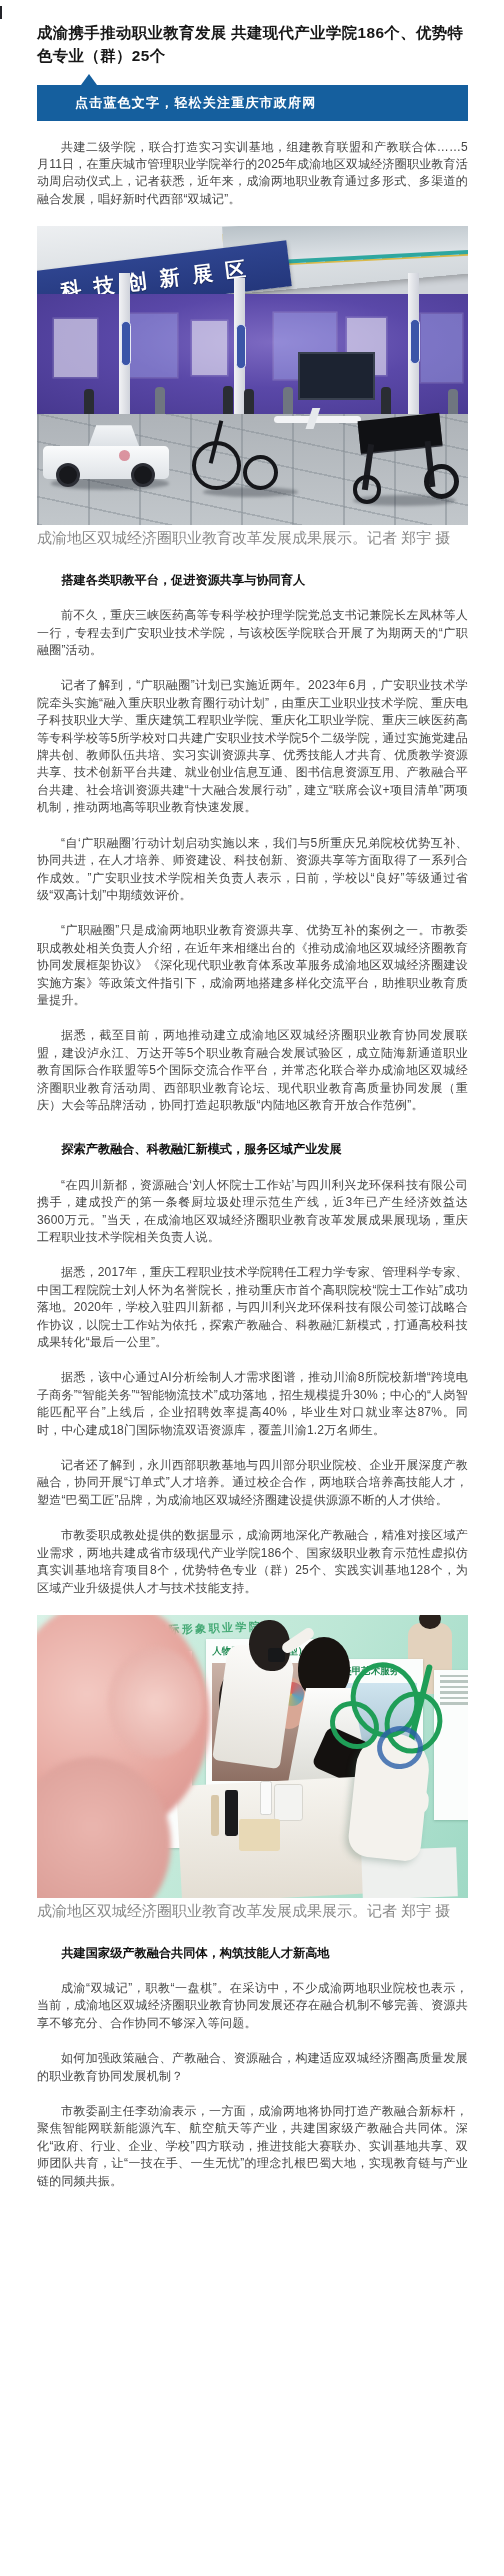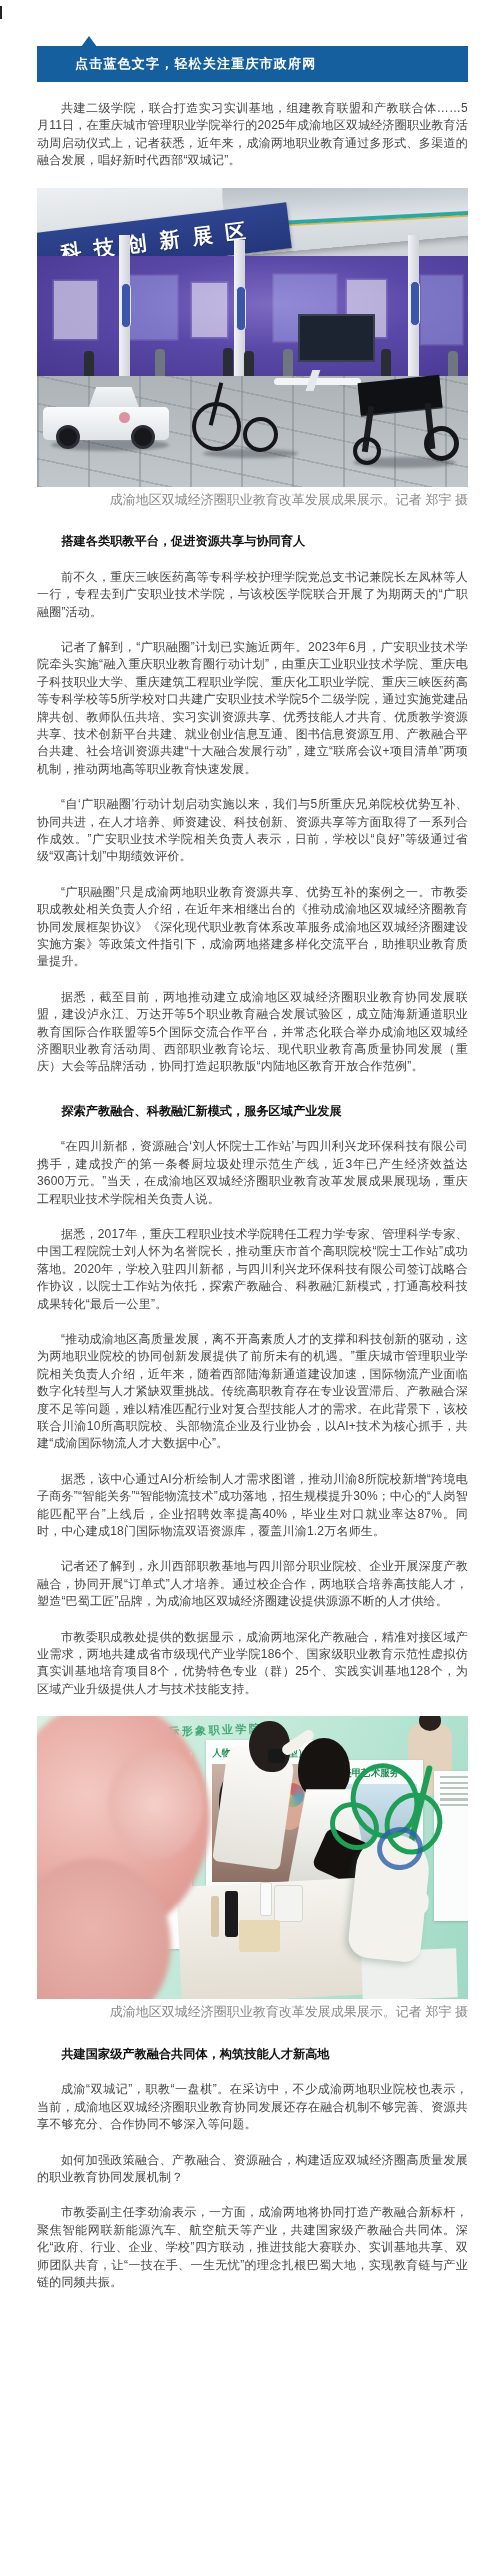--- a/index.html
+++ b/index.html
@@ -14,42 +14,42 @@
   
   .title{
     margin:20.5px 0 0 0;
     font-size:15.4px;line-height:23px;font-weight:bold;color:#171717;
     letter-spacing:0.4px;
   }
   .byline{margin-top:9.5px;font-size:10.3px;line-height:13.4px;display:flex;gap:8px;align-items:baseline;}
   .byline .acct{color:#576b95;font-weight:bold;}
   .byline .date,.byline .loc{color:#b9b9bd;}
   
-  .banner-wrap{position:relative;margin-top:46px;}
+  .banner-wrap{position:relative;margin-top:18px;}
   .banner{
     background:#155f9e;height:36px;display:flex;align-items:center;
     padding-left:38px;box-sizing:border-box;
   }
   .banner .txt{color:#ffffff;font-size:13px;font-weight:bold;letter-spacing:1.2px;}
   .banner-arrow{
     position:absolute;top:-10.3px;left:44px;width:0;height:0;
     border-left:8px solid transparent;border-right:8px solid transparent;
     border-bottom:11px solid #155f9e;
   }
   
   .article{margin-top:3.2px;}
   .para{
     font-size:12px;line-height:17.4px;color:#454545;
     text-align:justify;text-indent:2em;margin:18px 0;letter-spacing:0.2px;
   }
   .sect{
     font-size:12.2px;line-height:17.4px;color:#111111;font-weight:bold;
     text-indent:2em;margin:27px 0 4.7px 0;
   }
-  .caption{font-size:13px;color:#8a8a8a;margin:7.1px 0 0 0;line-height:12.6px;text-align:right;}
+  .caption{font-size:15px;color:#8a8a8a;margin:7.1px 0 0 0;line-height:12.6px;}
   
   figure{margin:9.5px 0 0 0;padding:0;}
   .photo{position:relative;width:431px;overflow:hidden;background:#cfd3d8;}
   .photo1{height:299px;}
   .p1-sky{position:absolute;left:0;top:0;width:100%;height:47px;background:linear-gradient(#cfe3f0,#e3eef5);}
   .p1-bldg{position:absolute;background:#9db0bd;}
   .p1-canopy{
     position:absolute;left:-24px;top:-32px;width:553px;height:95px;
     background:linear-gradient(#f0f2f4,#d3d8dc);transform:rotate(-5deg);
     box-shadow:0 3.2px 6.3px rgba(0,0,0,.25);
@@ -143,20 +143,21 @@
   .p2-ribbon{position:absolute;width:5.5px;background:#1f9e57;border-radius:3.2px;}
   .p2-person-bg{position:absolute;right:16px;top:8px;width:44px;height:71px;border-radius:12.6px 12.6px 3.2px 3.2px;background:#e3d2bd;}
   .p2-person-bg .h{position:absolute;left:11px;top:-14.2px;width:22px;height:20.5px;border-radius:50%;background:#2a211c;}
 </style>
 </head>
 <body>
 
 <div class="left-edge-mark"></div>
 
 <div class="inner">
+  <h1 class="title">成渝携手推动职业教育发展 共建现代产业学院186个、优势特色专业（群）25个</h1>
 
 
   <div class="banner-wrap">
     <div class="banner-arrow"></div>
     <div class="banner">
       <span class="txt">点击蓝色文字，轻松关注重庆市政府网</span>
     </div>
   </div>
 
   <div class="article">
@@ -224,21 +225,20 @@
       <div class="caption">成渝地区双城经济圈职业教育改革发展成果展示。记者 郑宇 摄</div>
       <h2 class="sect">搭建各类职教平台，促进资源共享与协同育人</h2>
       <p class="para">前不久，重庆三峡医药高等专科学校护理学院党总支书记兼院长左凤林等人一行，专程去到广安职业技术学院，与该校医学院联合开展了为期两天的“广职融圈”活动。</p>
       <p class="para">记者了解到，“广职融圈”计划已实施近两年。2023年6月，广安职业技术学院牵头实施“融入重庆职业教育圈行动计划”，由重庆工业职业技术学院、重庆电子科技职业大学、重庆建筑工程职业学院、重庆化工职业学院、重庆三峡医药高等专科学校等5所学校对口共建广安职业技术学院5个二级学院，通过实施党建品牌共创、教师队伍共培、实习实训资源共享、优秀技能人才共育、优质教学资源共享、技术创新平台共建、就业创业信息互通、图书信息资源互用、产教融合平台共建、社会培训资源共建“十大融合发展行动”，建立“联席会议+项目清单”两项机制，推动两地高等职业教育快速发展。</p>
       <p class="para">“自‘广职融圈’行动计划启动实施以来，我们与5所重庆兄弟院校优势互补、协同共进，在人才培养、师资建设、科技创新、资源共享等方面取得了一系列合作成效。”广安职业技术学院相关负责人表示，日前，学校以“良好”等级通过省级“双高计划”中期绩效评价。</p>
       <p class="para">“广职融圈”只是成渝两地职业教育资源共享、优势互补的案例之一。市教委职成教处相关负责人介绍，在近年来相继出台的《推动成渝地区双城经济圈教育协同发展框架协议》《深化现代职业教育体系改革服务成渝地区双城经济圈建设实施方案》等政策文件指引下，成渝两地搭建多样化交流平台，助推职业教育质量提升。</p>
       <p class="para">据悉，截至目前，两地推动建立成渝地区双城经济圈职业教育协同发展联盟，建设泸永江、万达开等5个职业教育融合发展试验区，成立陆海新通道职业教育国际合作联盟等5个国际交流合作平台，并常态化联合举办成渝地区双城经济圈职业教育活动周、西部职业教育论坛、现代职业教育高质量协同发展（重庆）大会等品牌活动，协同打造起职教版“内陆地区教育开放合作范例”。</p>
       <h2 class="sect">探索产教融合、科教融汇新模式，服务区域产业发展</h2>
       <p class="para">“在四川新都，资源融合‘刘人怀院士工作站’与四川利兴龙环保科技有限公司携手，建成投产的第一条餐厨垃圾处理示范生产线，近3年已产生经济效益达3600万元。”当天，在成渝地区双城经济圈职业教育改革发展成果展现场，重庆工程职业技术学院相关负责人说。</p>
       <p class="para">据悉，2017年，重庆工程职业技术学院聘任工程力学专家、管理科学专家、中国工程院院士刘人怀为名誉院长，推动重庆市首个高职院校“院士工作站”成功落地。2020年，学校入驻四川新都，与四川利兴龙环保科技有限公司签订战略合作协议，以院士工作站为依托，探索产教融合、科教融汇新模式，打通高校科技成果转化“最后一公里”。</p>
-      <p class="para">“推动成渝地区高质量发展，离不开高素质人才的支撑和科技创新的驱动，这为两地职业院校的协同创新发展提供了前所未有的机遇。”重庆城市管理职业学院相关负责人介绍，近年来，随着西部陆海新通道建设加速，国际物流产业面临数字化转型与人才紧缺双重挑战。传统高职教育存在专业设置滞后、产教融合深度不足等问题，难以精准匹配行业对复合型技能人才的需求。在此背景下，该校联合川渝10所高职院校、头部物流企业及行业协会，以AI+技术为核心抓手，共建“成渝国际物流人才大数据中心”。</p>
       <p class="para">据悉，该中心通过AI分析绘制人才需求图谱，推动川渝8所院校新增“跨境电子商务”“智能关务”“智能物流技术”成功落地，招生规模提升30%；中心的“人岗智能匹配平台”上线后，企业招聘效率提高40%，毕业生对口就业率达87%。同时，中心建成18门国际物流双语资源库，覆盖川渝1.2万名师生。</p>
       <p class="para">记者还了解到，永川西部职教基地与四川部分职业院校、企业开展深度产教融合，协同开展“订单式”人才培养。通过校企合作，两地联合培养高技能人才，塑造“巴蜀工匠”品牌，为成渝地区双城经济圈建设提供源源不断的人才供给。</p>
       <p class="para">市教委职成教处提供的数据显示，成渝两地深化产教融合，精准对接区域产业需求，两地共建成省市级现代产业学院186个、国家级职业教育示范性虚拟仿真实训基地培育项目8个，优势特色专业（群）25个、实践实训基地128个，为区域产业升级提供人才与技术技能支持。</p>
       <figure>
     <div class="photo photo2">
       <div class="p2-top-title">国际形象职业学院</div>
       <div class="p2-person-bg">
             <div class="h"></div>
           </div>
       <div class="p2-poster" style="left:79px;top:36px;width:76px;height:197px;">

